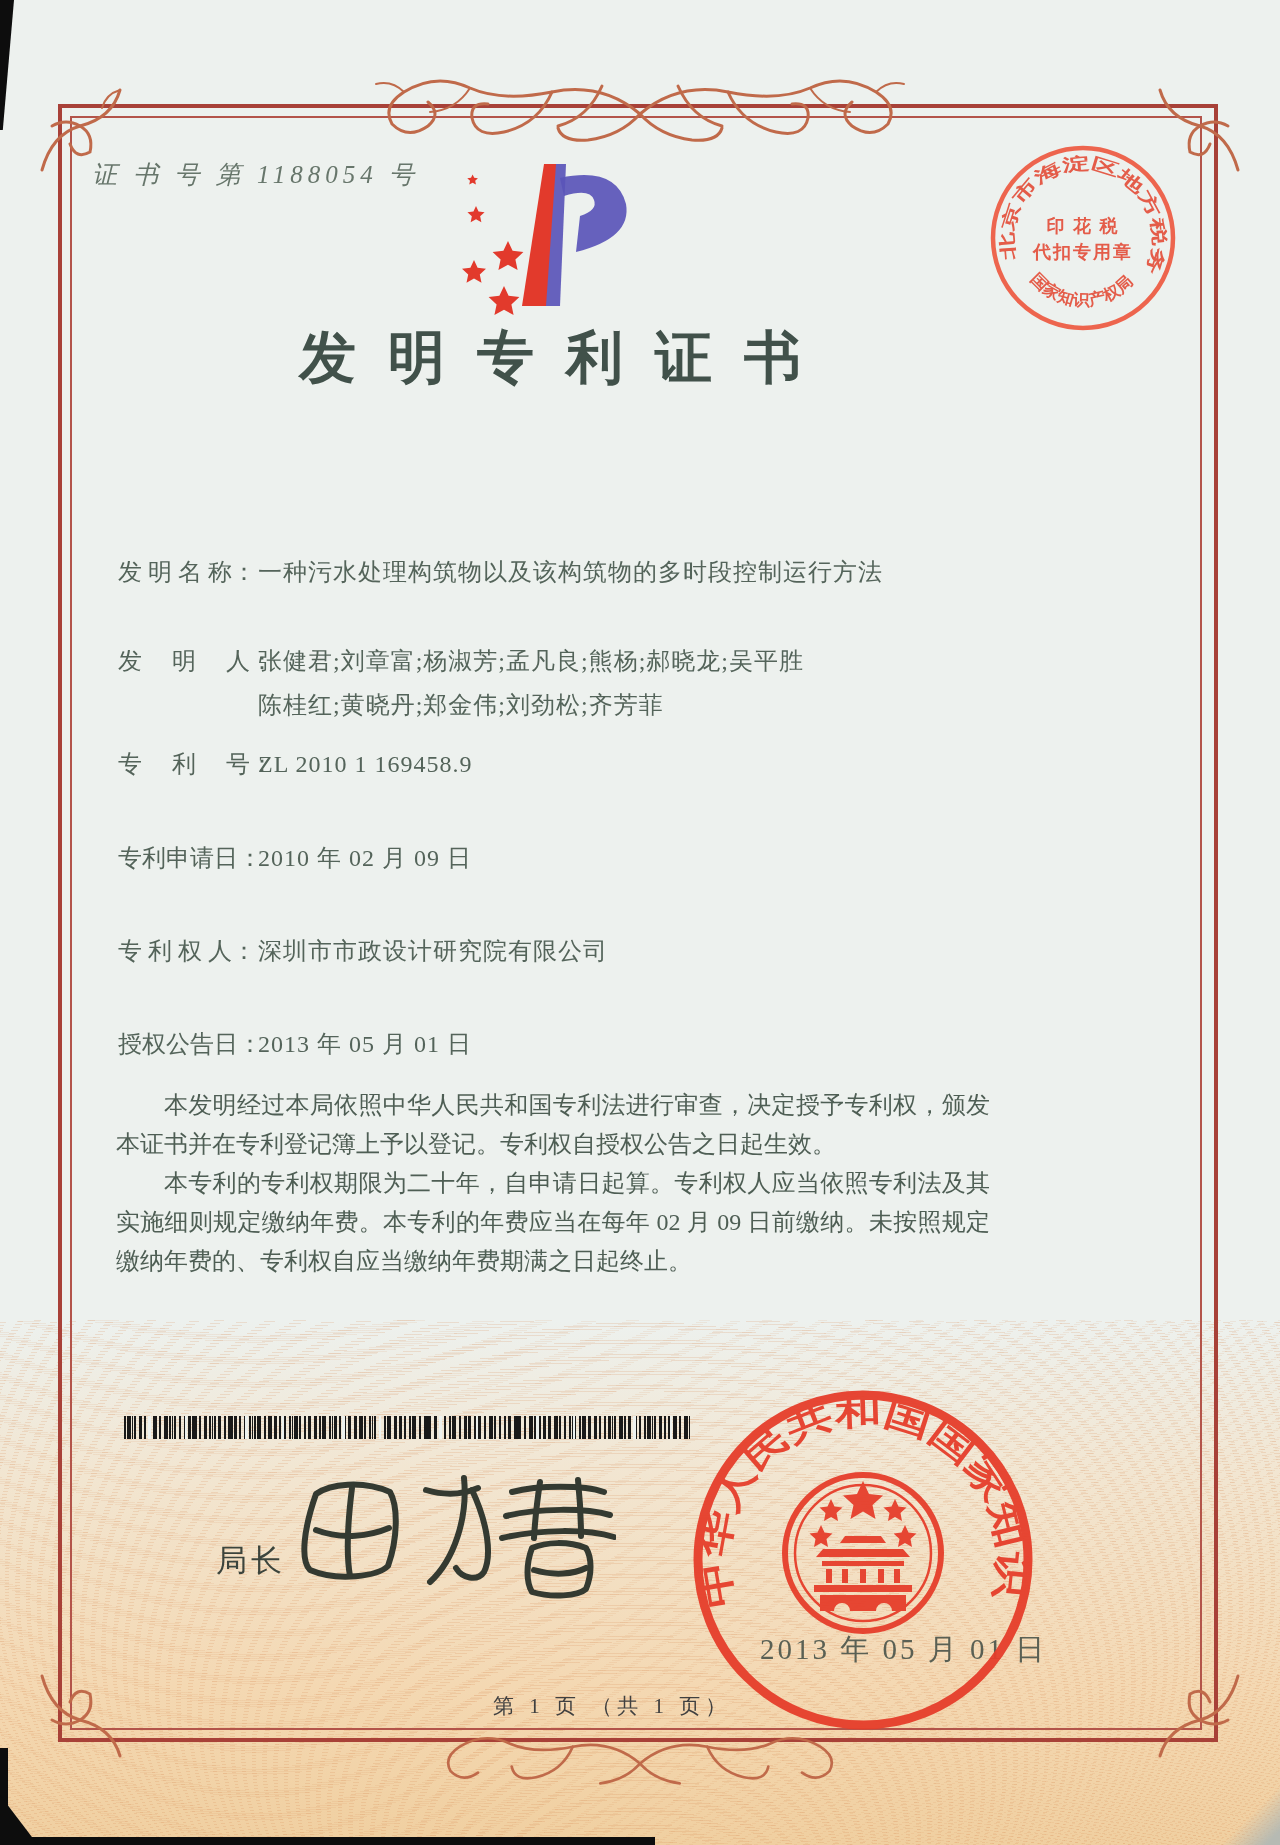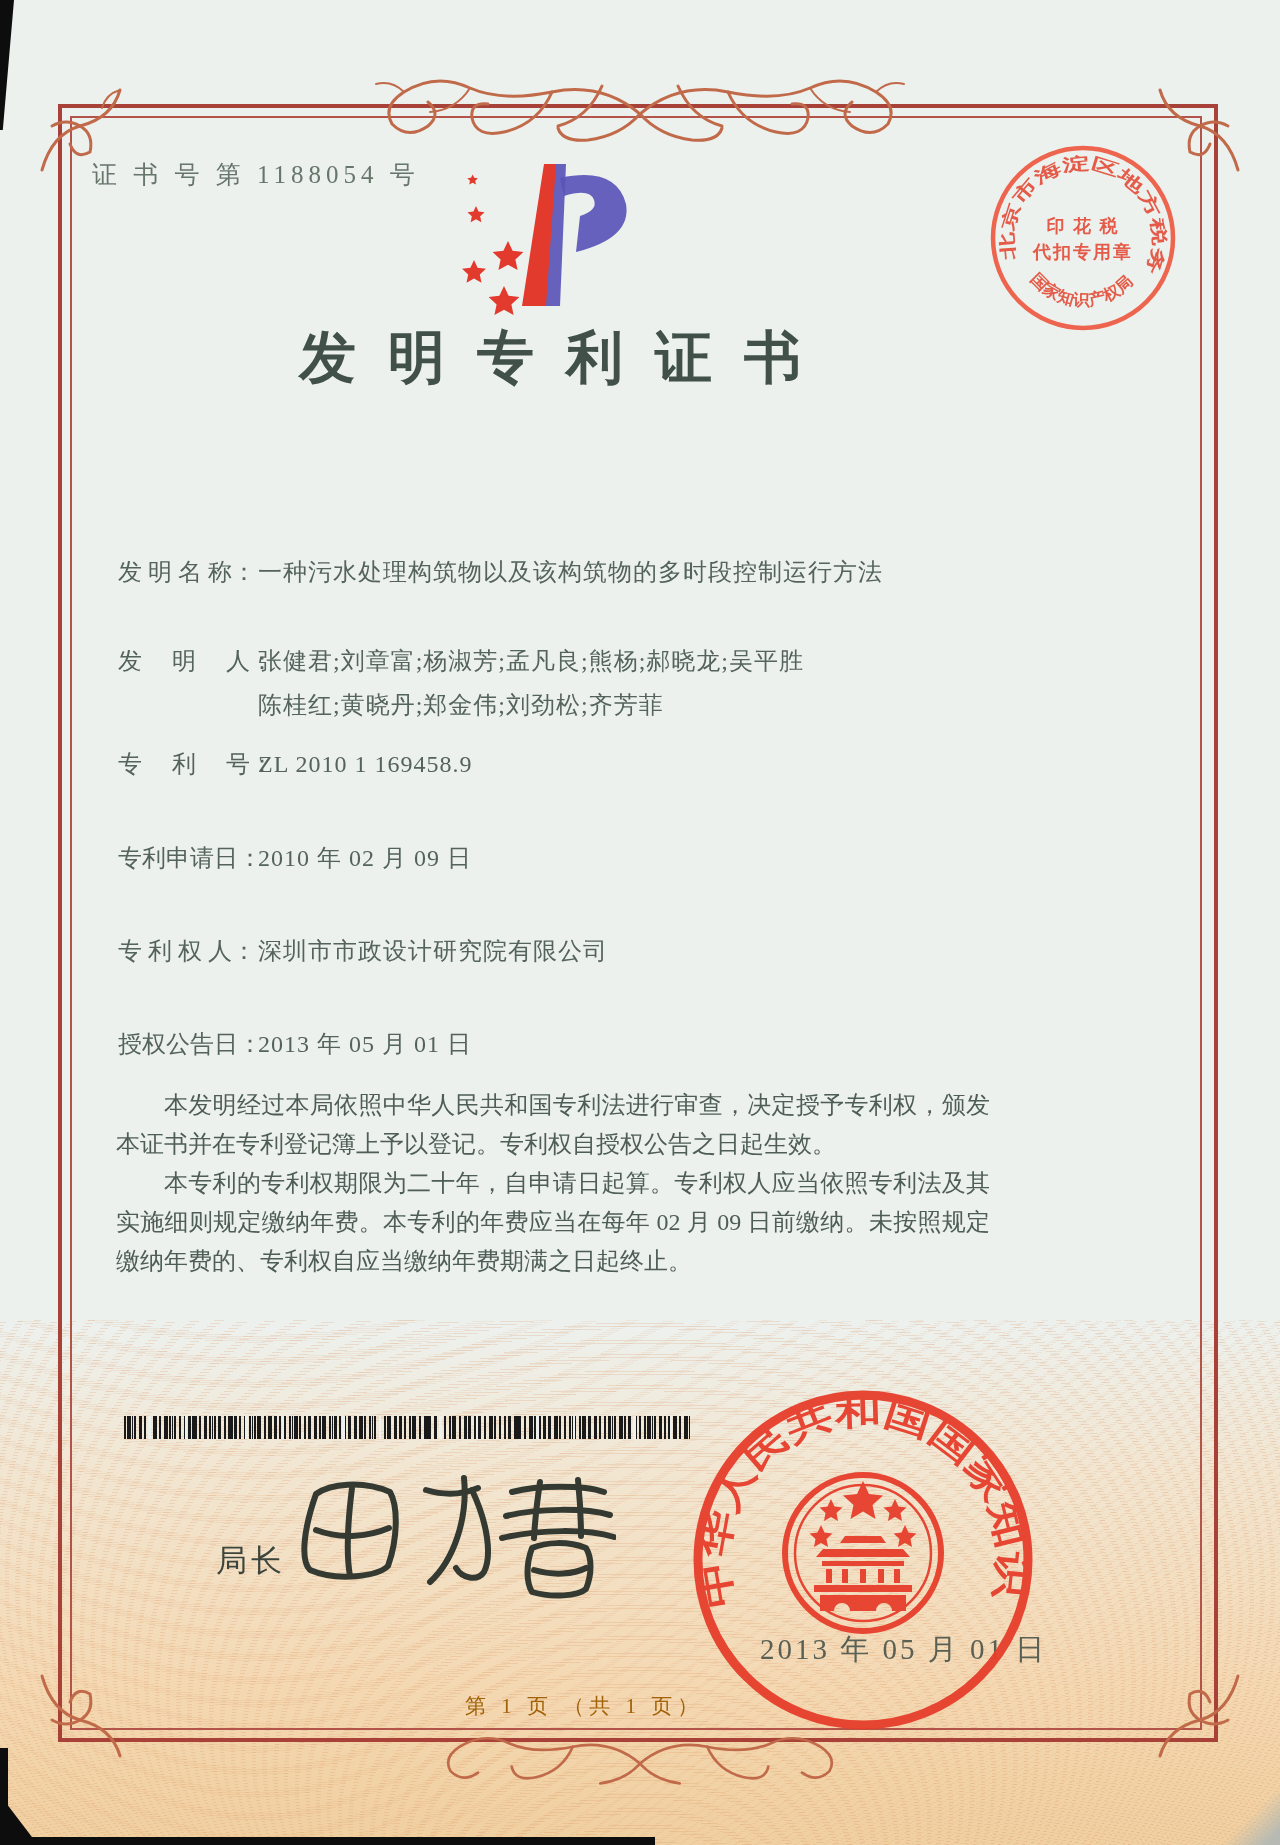--- a/index.html
+++ b/index.html
@@ -20,21 +20,21 @@
   
   .guilloche{
     left:0;top:1320px;width:1280px;height:525px;z-index:1;
     background:
       repeating-radial-gradient(120% 75% at 50% 135%, rgba(214,136,82,0.20) 0 1.5px, rgba(0,0,0,0) 1.5px 11px),
       repeating-radial-gradient(150% 85% at 20% 145%, rgba(214,136,82,0.12) 0 1.5px, rgba(0,0,0,0) 1.5px 9px),
       linear-gradient(180deg, rgba(246,221,187,0) 0%, rgba(246,221,187,0.55) 28%, #f4d8b2 70%, #f0cfa0 100%);
   }
 
   
-  .cert-no{left:92px;top:158px;font-size:25px;letter-spacing:5px;color:#67766b;z-index:3;}
+  .cert-no{left:92px;top:158px;font-size:25px;letter-spacing:5px;color:#67766b;z-index:3;font-style:italic;}
   .title{
     left:140px;top:320px;width:820px;text-align:center;z-index:3;
     font-size:57px;font-weight:600;color:#41514a;letter-spacing:32px;text-indent:32px;
   }
   .field{z-index:3;font-size:24px;color:#54645a;white-space:nowrap;}
   .field .lab{display:inline-block;width:140px;font-family:Liberation Serif, serif;}
   .row-name{left:118px;top:556px;}
   .row-inv1{left:118px;top:645px;}
   .row-inv2{left:258px;top:689px;}
   .row-pno{left:118px;top:748px;}
@@ -61,21 +61,21 @@
 
   .director{left:216px;top:1540px;font-size:31px;color:#3c443c;letter-spacing:4px;z-index:4;}
   .signature{left:286px;top:1458px;z-index:4;}
   .visually-hidden{position:absolute;width:1px;height:1px;overflow:hidden;clip-path:inset(50%);}
 
   
   .tax-stamp{left:985px;top:140px;z-index:3;opacity:.92;}
   .big-seal{left:688px;top:1385px;z-index:5;opacity:.95;}
   .seal-date{left:760px;top:1630px;font-size:29px;color:#5a6054;letter-spacing:3px;z-index:4;white-space:nowrap;}
 
-  .footer{left:124px;top:1692px;width:920px;text-align:center;font-size:21px;letter-spacing:5px;color:#a16207;z-index:3;}
+  .footer{left:152px;top:1692px;width:920px;text-align:center;font-size:21px;letter-spacing:5px;color:#404040;z-index:3;}
 
   
   .edge{background:#0d0d0d;z-index:10;}
   .edge-tl{left:0;top:0;width:14px;height:130px;clip-path:polygon(0 0,100% 0,20% 100%,0 100%);}
   .edge-lb{left:0;top:1748px;width:8px;height:97px;}
   .edge-b{left:0;top:1837px;width:655px;height:8px;}
   .edge-bl{left:0;top:1795px;width:38px;height:50px;clip-path:polygon(0 0,30% 30%,100% 100%,0 100%);}
   .curl-br{
     right:0;bottom:0;width:110px;height:70px;z-index:9;
     background:linear-gradient(315deg,#b6bab3 0 10px,rgba(182,186,179,0) 42px);

